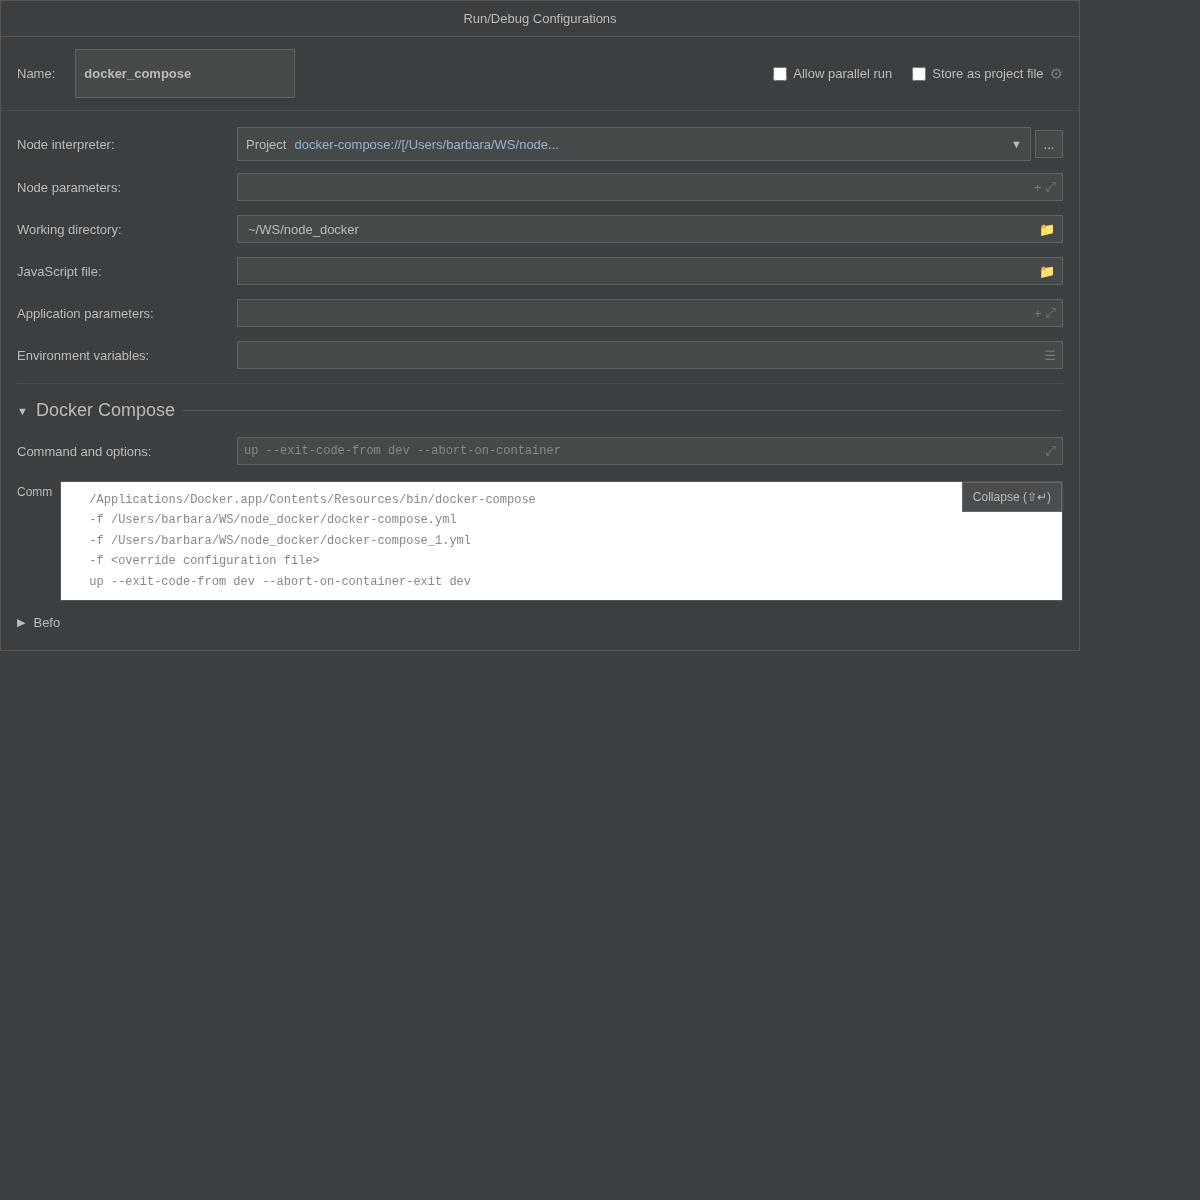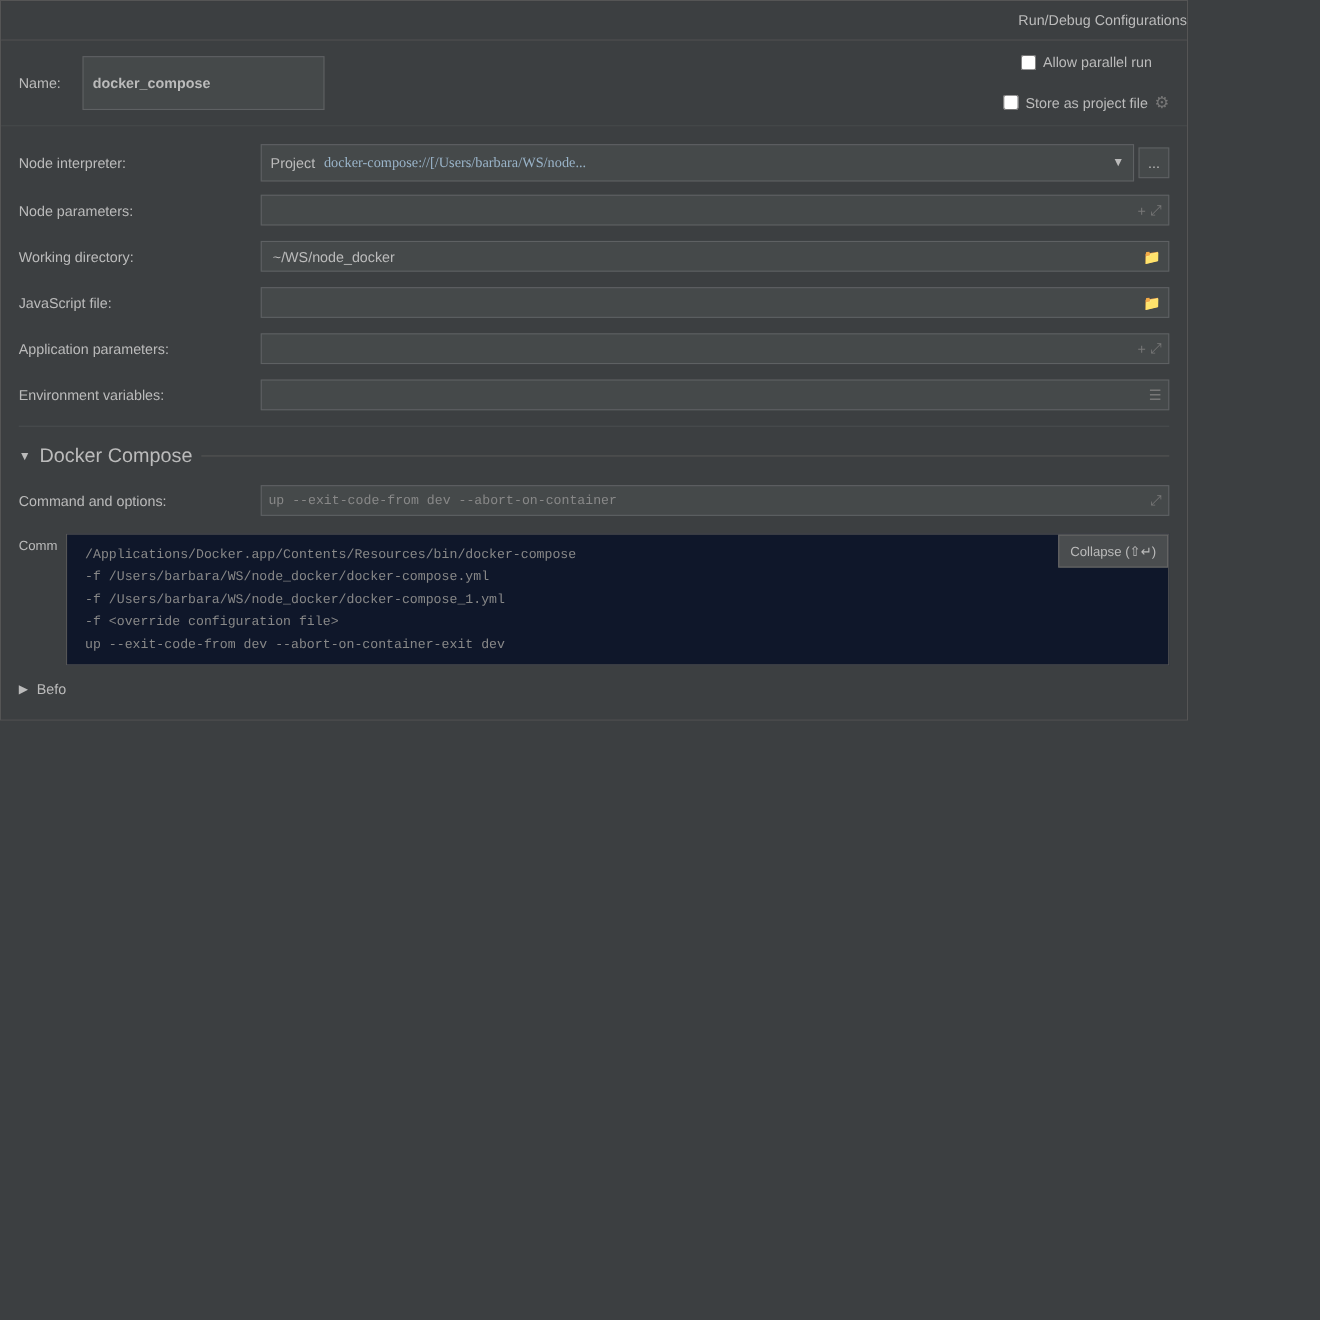--- a/index.html
+++ b/index.html
@@ -13,21 +13,21 @@
     }
 
     .window {
       background: #3c3f41;
       border: 1px solid #555;
       width: 1080px;
     }
 
     .title-bar {
       background: #3c3f41;
-      text-align: right;
+      text-align: center;
       padding: 10px 0;
       color: #bbbbbb;
       font-size: 13px;
       border-bottom: 1px solid #555;
     }
 
     .toolbar {
       display: flex;
       align-items: center;
       padding: 12px 16px;
@@ -51,21 +51,20 @@
       width: 220px;
       outline: none;
       font-weight: bold;
     }
 
     .toolbar-right {
       display: flex;
       align-items: center;
       gap: 20px;
       margin-left: auto;
-      flex-direction: column;
     }
 
     .checkbox-group {
       display: flex;
       align-items: center;
       gap: 6px;
       color: #bbbbbb;
       font-size: 13px;
     }
 
@@ -157,21 +156,20 @@
       white-space: nowrap;
     }
 
     .interpreter-path {
       color: #9ab4c9;
       font-size: 13px;
       white-space: nowrap;
       overflow: hidden;
       text-overflow: ellipsis;
       flex: 1;
-      font-family: Liberation Serif, serif;
     }
 
     .dropdown-arrow {
       color: #bbbbbb;
       font-size: 11px;
       cursor: pointer;
       flex-shrink: 0;
     }
 
     .icon-btn {
@@ -245,23 +243,23 @@
       font-weight: 500;
     }
 
     .section-line {
       flex: 1;
       height: 1px;
       background: #555;
     }
 
     .expanded-panel {
-      background: #0f172a;
+      background: #ffffff;
       border: 1px solid #555;
-      padding: 8px 16px;
+      padding: 8px 28px;
       font-family: 'Courier New', monospace;
       font-size: 12px;
       color: #888;
       line-height: 1.7;
       position: relative;
       margin-top: 4px;
     }
 
     .collapse-tooltip {
       position: absolute;

